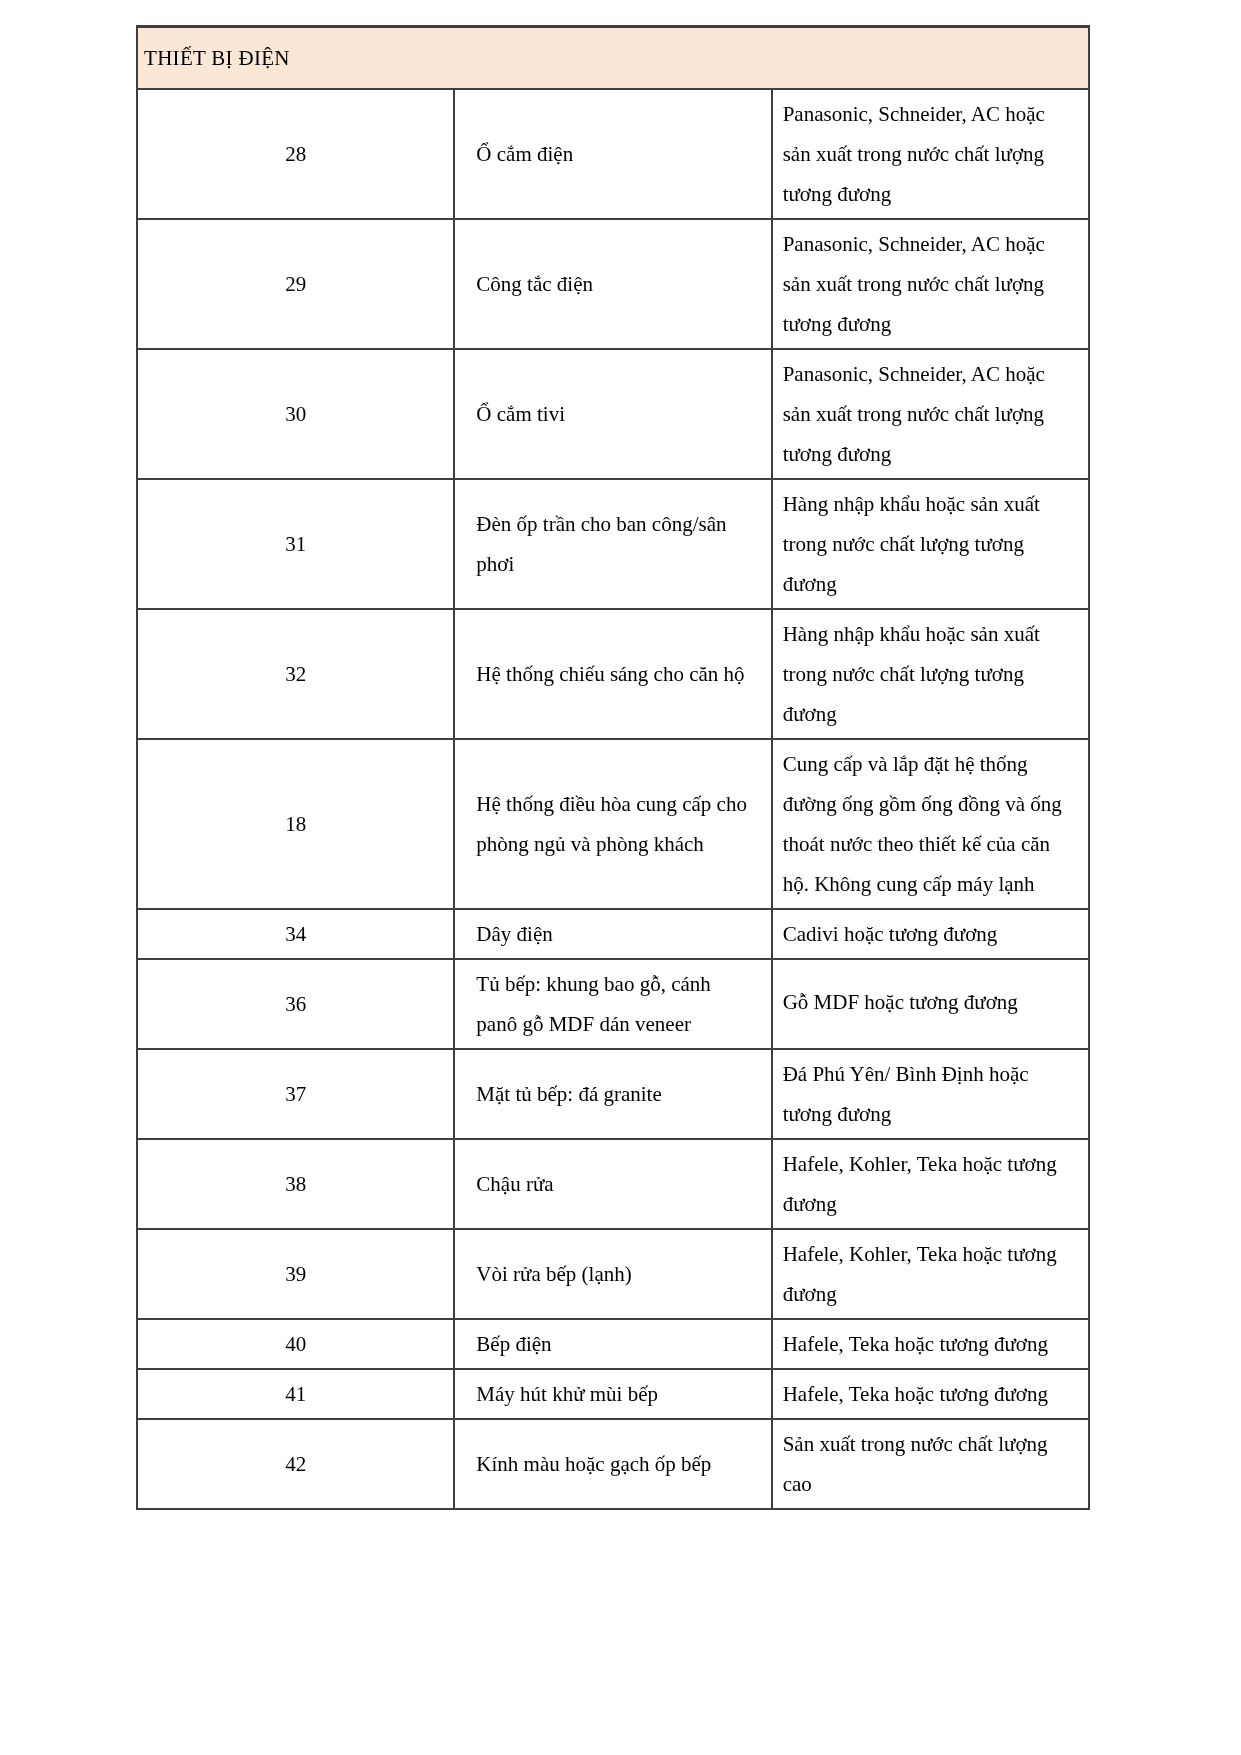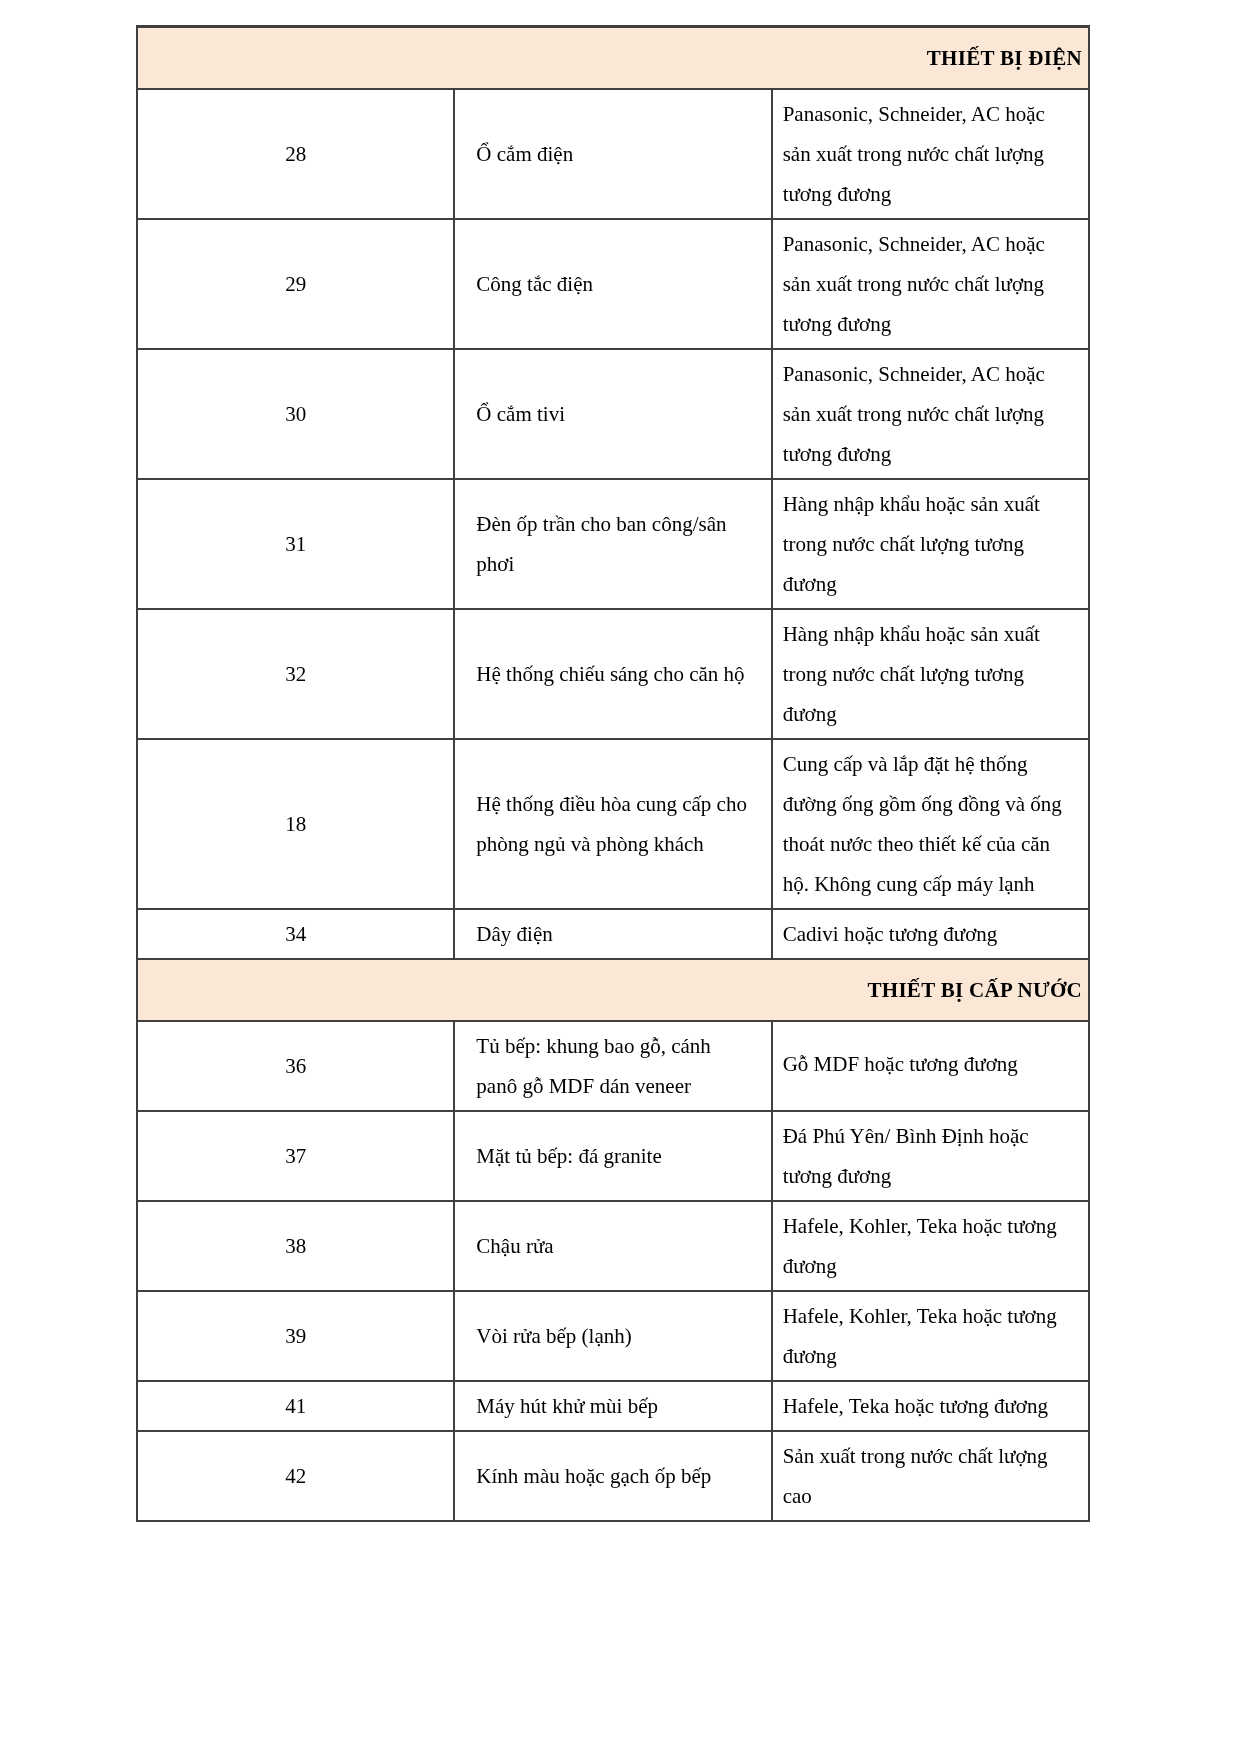--- a/index.html
+++ b/index.html
@@ -31,22 +31,22 @@
   }
   table.specs td {
     border: 2px solid var(--border-color);
     font-size: 21px;
     line-height: 40px;
     vertical-align: middle;
     overflow: hidden;
   }
   td.section-header {
     background: var(--section-bg);
-    text-align: right;
-    font-weight: bold;
+    text-align: left;
+    font-weight: normal;
     font-size: 22px;
     line-height: 30px;
     padding: 10px 6px;
     letter-spacing: 0.3px;
   }
   td.col-num  { width: 72px;  text-align: center; padding: 4px 2px; }
   td.col-item { width: 389px; padding: 4px 21px; }
   td.col-spec { width: 493px; padding: 4px 10px; }
   td.spec-bottom { vertical-align: bottom; padding-bottom: 8px; }
 </style>
@@ -89,43 +89,45 @@
           <td class="col-num">18</td>
           <td class="col-item">Hệ thống điều hòa cung cấp cho phòng ngủ và phòng khách</td>
           <td class="col-spec">Cung cấp và lắp đặt hệ thống đường ống gồm ống đồng và ống thoát nước theo thiết kế của căn hộ. Không cung cấp máy lạnh</td>
         </tr>
         <tr>
           <td class="col-num">34</td>
           <td class="col-item">Dây điện</td>
           <td class="col-spec">Cadivi hoặc tương đương</td>
         </tr>
         <tr>
-          <td class="section-header" colspan="3">THIẾT BỊ CẤP NƯỚC</td>
-        </tr>
-        <tr>
           <td class="col-num">36</td>
           <td class="col-item">Tủ bếp: khung bao gỗ, cánh panô gỗ MDF dán veneer</td>
           <td class="col-spec spec-bottom">Gỗ MDF hoặc tương đương</td>
         </tr>
         <tr>
           <td class="col-num">37</td>
           <td class="col-item">Mặt tủ bếp: đá granite</td>
           <td class="col-spec">Đá Phú Yên/ Bình Định hoặc tương đương</td>
         </tr>
         <tr>
           <td class="col-num">38</td>
           <td class="col-item">Chậu rửa</td>
           <td class="col-spec">Hafele, Kohler, Teka hoặc tương đương</td>
         </tr>
         <tr>
           <td class="col-num">39</td>
           <td class="col-item">Vòi rửa bếp (lạnh)</td>
           <td class="col-spec">Hafele, Kohler, Teka hoặc tương đương</td>
         </tr>
         <tr>
+          <td class="col-num">40</td>
+          <td class="col-item">Bếp điện</td>
+          <td class="col-spec">Hafele, Teka hoặc tương đương</td>
+        </tr>
+        <tr>
           <td class="col-num">41</td>
           <td class="col-item">Máy hút khử mùi bếp</td>
           <td class="col-spec">Hafele, Teka hoặc tương đương</td>
         </tr>
         <tr>
           <td class="col-num">42</td>
           <td class="col-item">Kính màu hoặc gạch ốp bếp</td>
           <td class="col-spec">Sản xuất trong nước chất lượng cao</td>
         </tr>
       </tbody>

